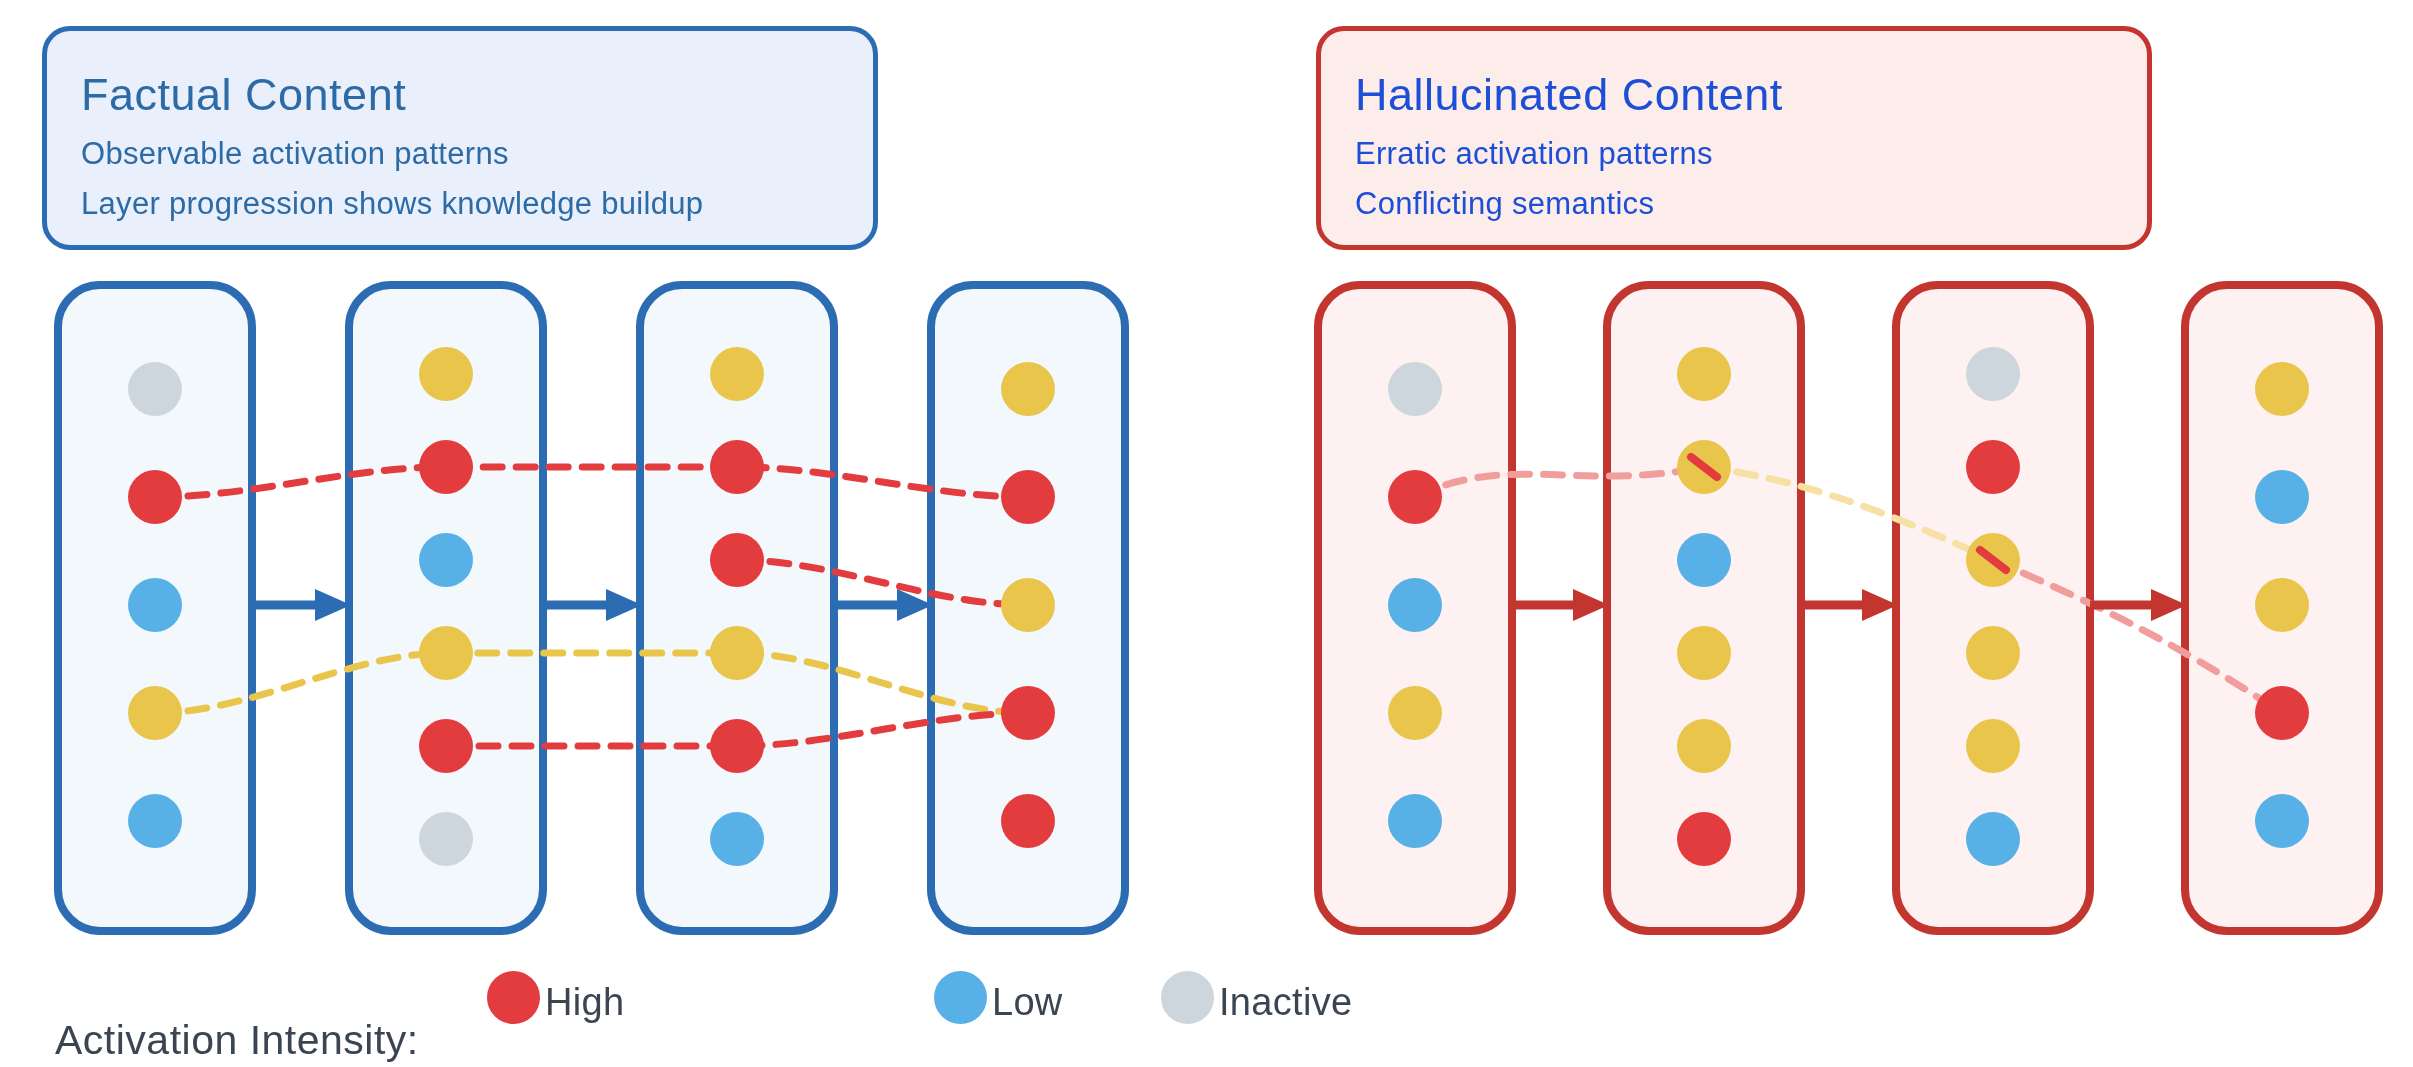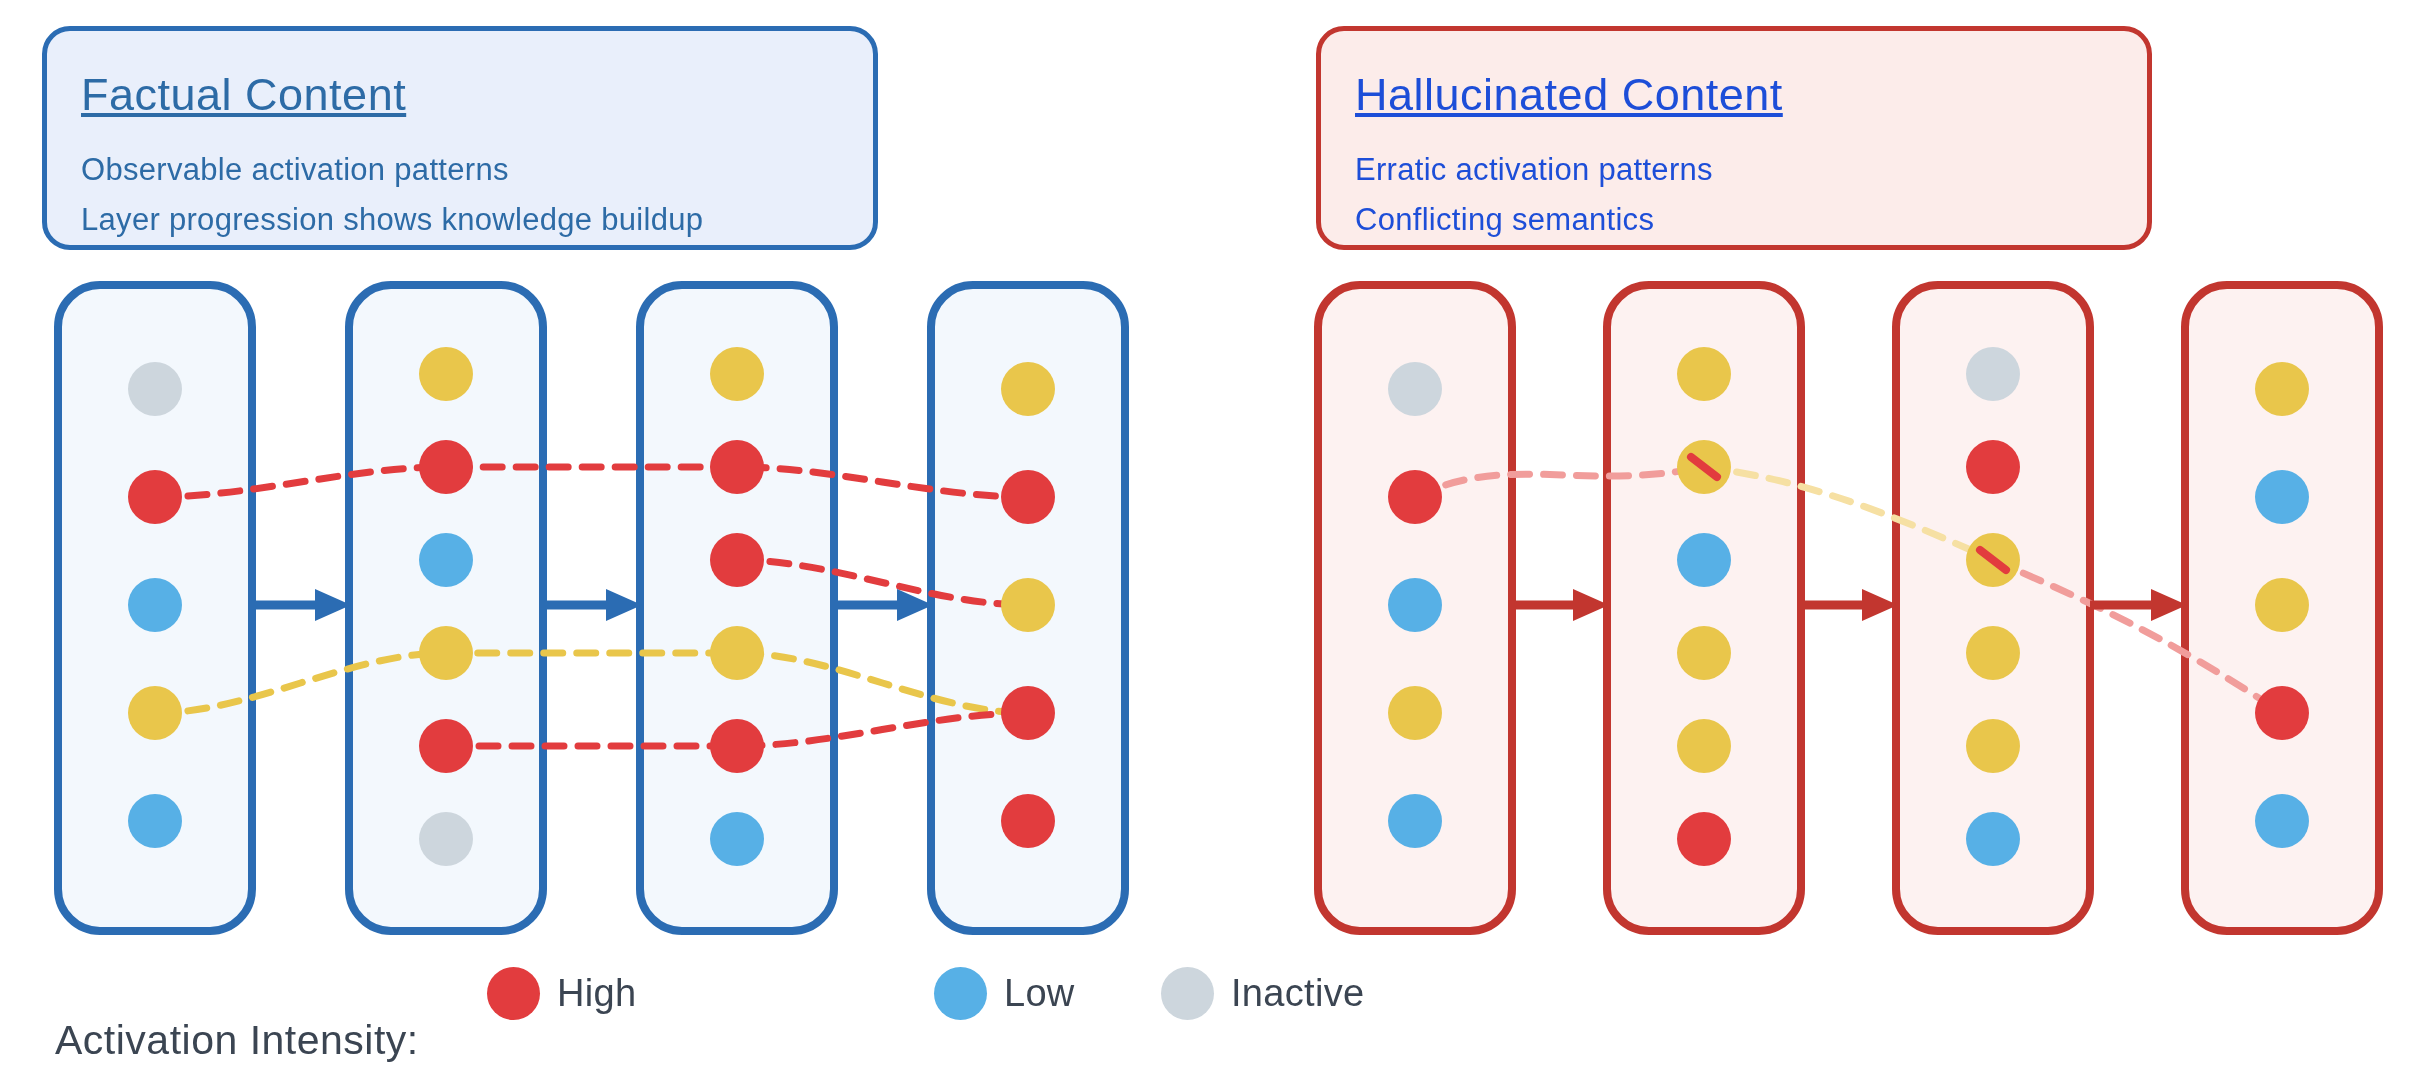--- a/index.html
+++ b/index.html
@@ -8,30 +8,30 @@
     font-family:"Liberation Sans", sans-serif;
     position:relative;
   }
   .stage{position:absolute;inset:0;}
   svg.diagram{position:absolute;left:0;top:0;}
   .header-box{
     position:absolute;top:26px;width:836px;height:224px;
     border-radius:28px;border:5px solid transparent;
     box-sizing:border-box;padding:34px 30px 0 34px;
   }
-  .header-box .title{font-size:45px;line-height:60px;margin-bottom:20px;font-weight:400;letter-spacing:0.5px;text-decoration:underline;}
+  .header-box .title{font-size:45px;line-height:60px;margin-bottom:4px;font-weight:400;letter-spacing:0.5px;}
   .header-box .line{font-size:31px;line-height:50px;font-weight:400;letter-spacing:0.3px;}
   .header-box.factual{left:42px;}
   .header-box.hallucinated{left:1316px;}
   .legend{position:absolute;left:0;top:962px;width:100%;height:62px;}
   .legend-label{
     position:absolute;left:55px;top:0;height:62px;line-height:62px;
     font-size:41px;letter-spacing:0.5px;margin-top:47px;
   }
-  .legend-item{position:absolute;top:0;height:62px;display:flex;align-items:center;gap:17px;}
+  .legend-item{position:absolute;top:0;height:62px;display:flex;align-items:flex-end;gap:5px;}
   .legend-dot{width:53px;height:53px;border-radius:50%;flex:0 0 auto;}
   .legend-item-label{font-size:38px;letter-spacing:0.3px;}
 </style>
 </head>
 <body>
 
 <div class="stage">
 
   <svg class="diagram" id="diagram-svg" width="2413" height="1067" viewBox="0 0 2413 1067">
       <rect x="58" y="285" width="194" height="646" rx="42" ry="42" fill="#f3f8fd" stroke="#2b6cb3" stroke-width="8"></rect>

